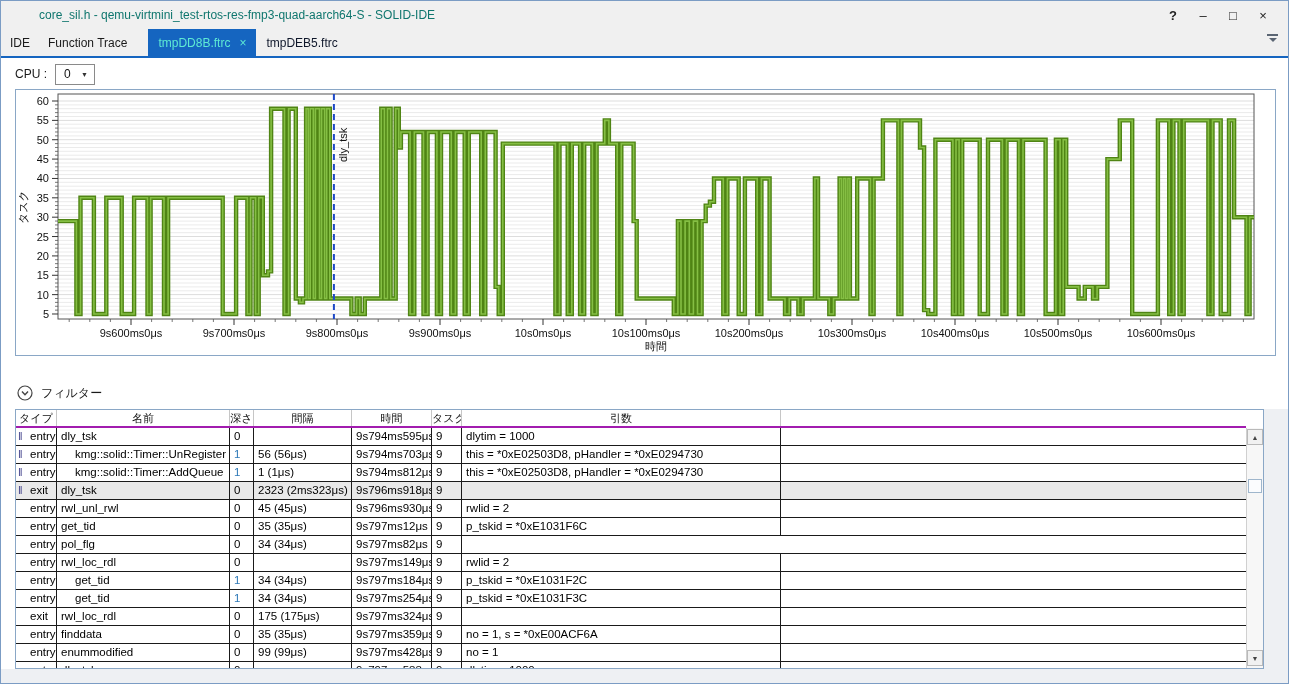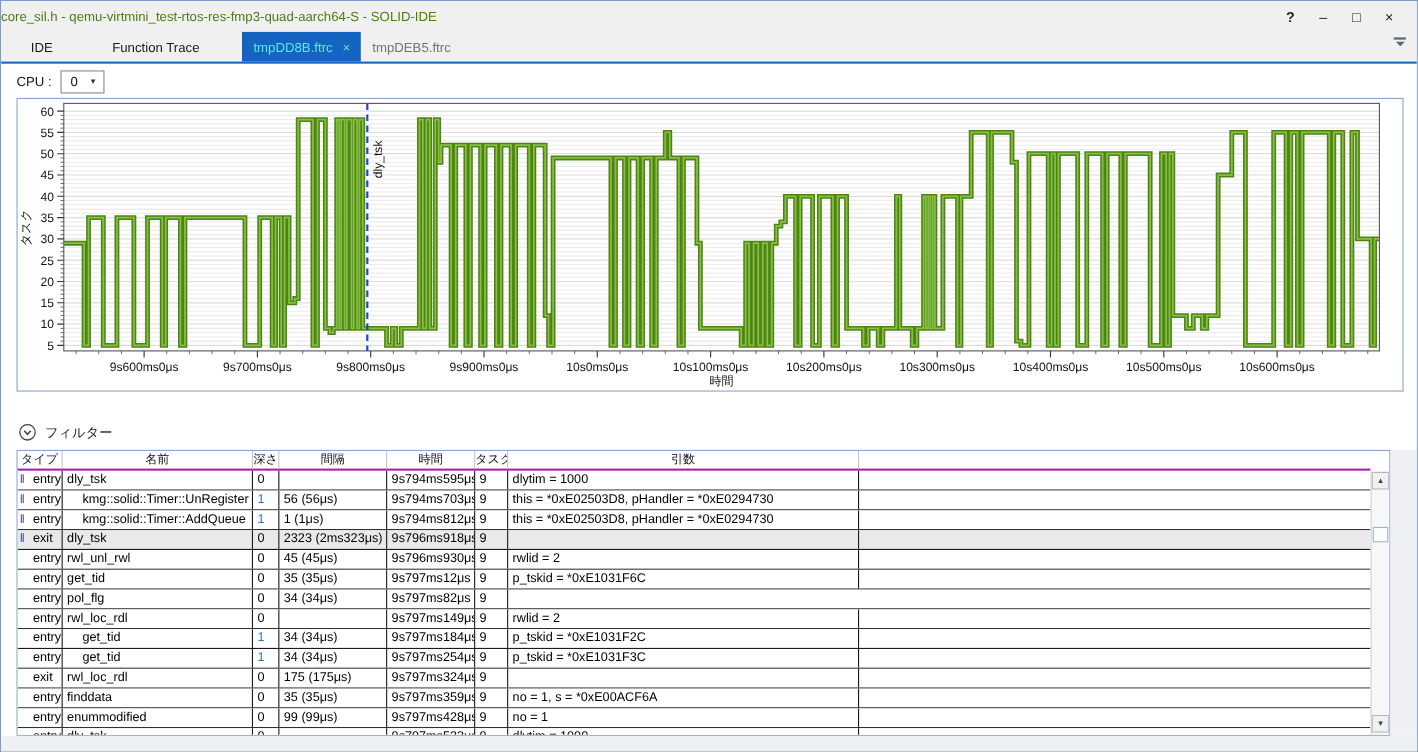--- a/index.html
+++ b/index.html
@@ -4,32 +4,32 @@
 <style>
   * { margin:0; padding:0; box-sizing:border-box; }
   html,body { background:#d8dce4; }
   body { font-family:"Liberation Sans","DejaVu Sans",sans-serif; }
   .win { position:relative; width:1289px; height:684px; background:#f0f0f0;
          border:1px solid #7b9cc4; overflow:hidden; }
 
   
   .titlebar { position:absolute; left:0; top:0; right:0; height:28px; background:#f0f0f0;
               display:flex; align-items:center; }
-  .titlebar .title { font-size:12px; color:#4d7c0f; }
+  .titlebar .title { margin-left:38px; font-size:12px; color:#0f766e; }
   .win-controls { position:absolute; right:10px; top:0; height:28px; display:flex;
                   align-items:center; gap:0; }
   .wc { width:30px; text-align:center; font-size:13px; color:#222; cursor:default; }
   .wc.help { font-weight:bold; }
 
   
   .menurow { position:absolute; left:0; top:28px; right:0; height:27px; background:#f0f0f0;
              display:flex; align-items:stretch; }
-  .menu-item { display:flex; align-items:center; padding:0 27px; font-size:12px; color:#1a1a1a; }
+  .menu-item { display:flex; align-items:center; padding:0 9px; font-size:12px; color:#1a1a1a; }
   .tabs { display:flex; align-items:stretch; margin-left:12px; }
-  .tab { display:flex; align-items:center; padding:0 10px; font-size:12px; color:#737373; }
+  .tab { display:flex; align-items:center; padding:0 10px; font-size:12px; color:#0f172a; }
   .tab.active { background:#1565c0; color:#5eead4; }
   .tab .close { margin-left:9px; font-size:12px; line-height:1; }
   .overflow-btn { position:absolute; right:10px; top:33px; width:11px; height:8px; }
   .overflow-btn .bar { height:2px; background:#5a6573; margin-bottom:2px; }
   .overflow-btn .tri { width:0; height:0; margin:0 auto; border-left:4px solid transparent;
                        border-right:4px solid transparent; border-top:4px solid #5a6573; }
   .tabline { position:absolute; left:0; top:55px; right:0; height:2px; background:#1565c0; }
 
   
   .content { position:absolute; left:0; top:57px; right:0; bottom:0; background:#ffffff;text-decoration:underline; }

